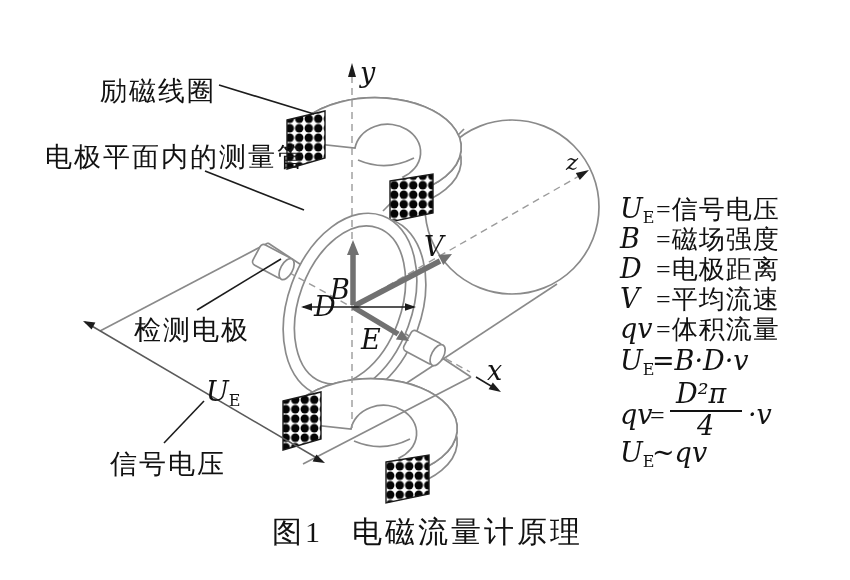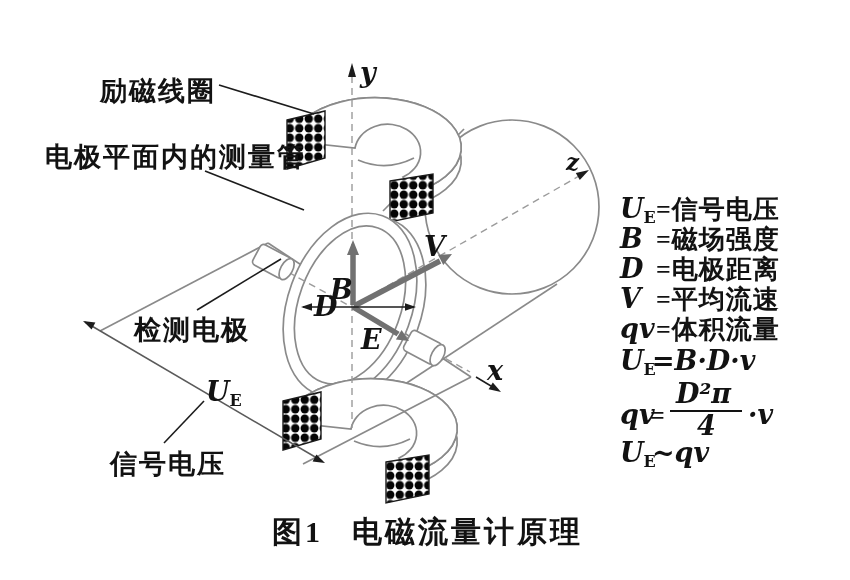--- a/index.html
+++ b/index.html
@@ -1,17 +1,17 @@
 <!DOCTYPE html>
 <html><head>
 <meta charset="utf-8">
 <style>
   html,body{margin:0;padding:0;background:#fff;}
   .page{width:842px;height:580px;position:relative;background:#ffffff;overflow:hidden;
-        font-family:"Liberation Serif","DejaVu Serif",serif;font-weight:bold;}
+        font-family:"Liberation Serif","DejaVu Serif",serif;}
   svg{display:block;}
   text{fill:#121212;}
   .cjk{font-family:"Liberation Serif","DejaVu Serif",serif;font-size:27px;letter-spacing:2px;}
   .math{font-family:"DejaVu Serif","Liberation Serif",serif;font-style:italic;font-size:27px;}
   .math-sm{font-family:"DejaVu Serif","Liberation Serif",serif;font-style:italic;font-size:23px;}
   .sub{font-size:16px;font-style:normal;}
   .legend-cjk{font-family:"Liberation Serif","DejaVu Serif",serif;font-size:26px;letter-spacing:1px;font-style:normal;}
   .caption{font-family:"Liberation Serif","DejaVu Serif",serif;font-size:30px;letter-spacing:3px;}
   .gline{stroke:#8a8a8a;stroke-width:1.7;fill:none;}
   .gfill{stroke:#8a8a8a;stroke-width:1.7;fill:#ffffff;}

